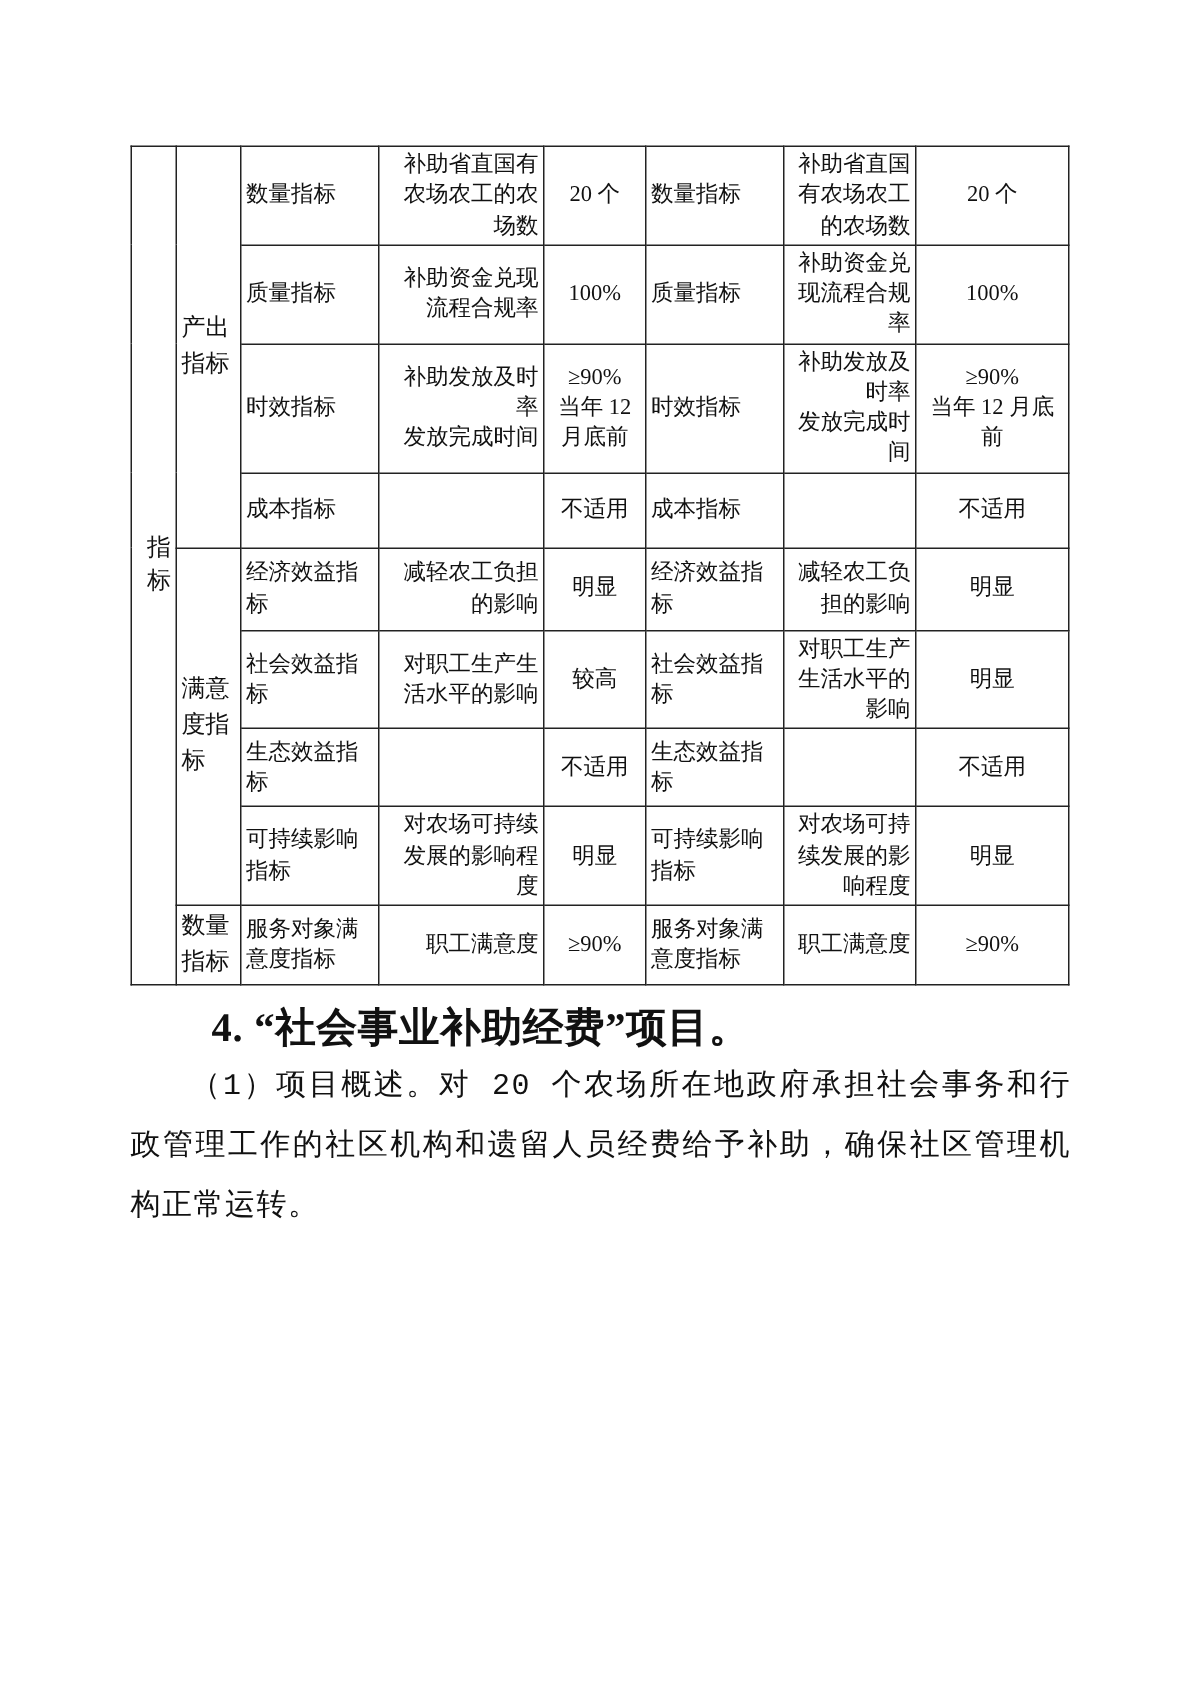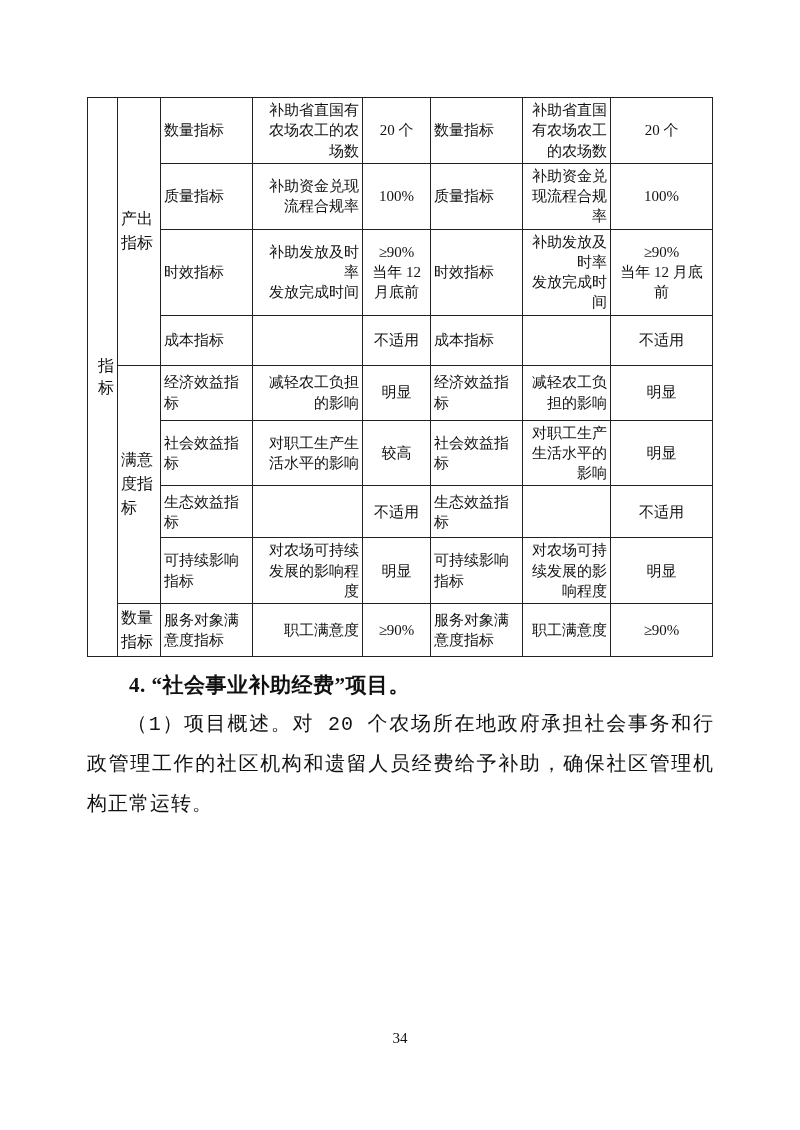--- a/index.html
+++ b/index.html
@@ -60,21 +60,21 @@
     padding: 2px 4px;
   }
   td.val {
     text-align: center;
     white-space: pre-line;
     padding: 2px 2px;
   }
   
   .heading {
     margin: 8px 0 0 0;
-    font-size: 21px;
+    font-size: 27px;
     font-weight: bold;
     line-height: 40px;
     text-indent: 2em;
     letter-spacing: 0.5px;
   }
   p.body-par {
     margin: 0;
     font-size: 20px;
     line-height: 40px;
     text-align: justify;
@@ -191,14 +191,13 @@
         <td class="val">≥90%</td>
       </tr>
     </tbody>
       </table>
 
     <h4 class="heading">4. “社会事业补助经费”项目。</h4>
     <p class="body-par">（1）项目概述。对 20 个农场所在地政府承担社会事务和行政管理工作的社区机构和遗留人员经费给予补助，确保社区管理机构正常运转。</p>
 
   </div>
 
-  <div class="page-number">34</div>
 </div>
 
 </body></html>

